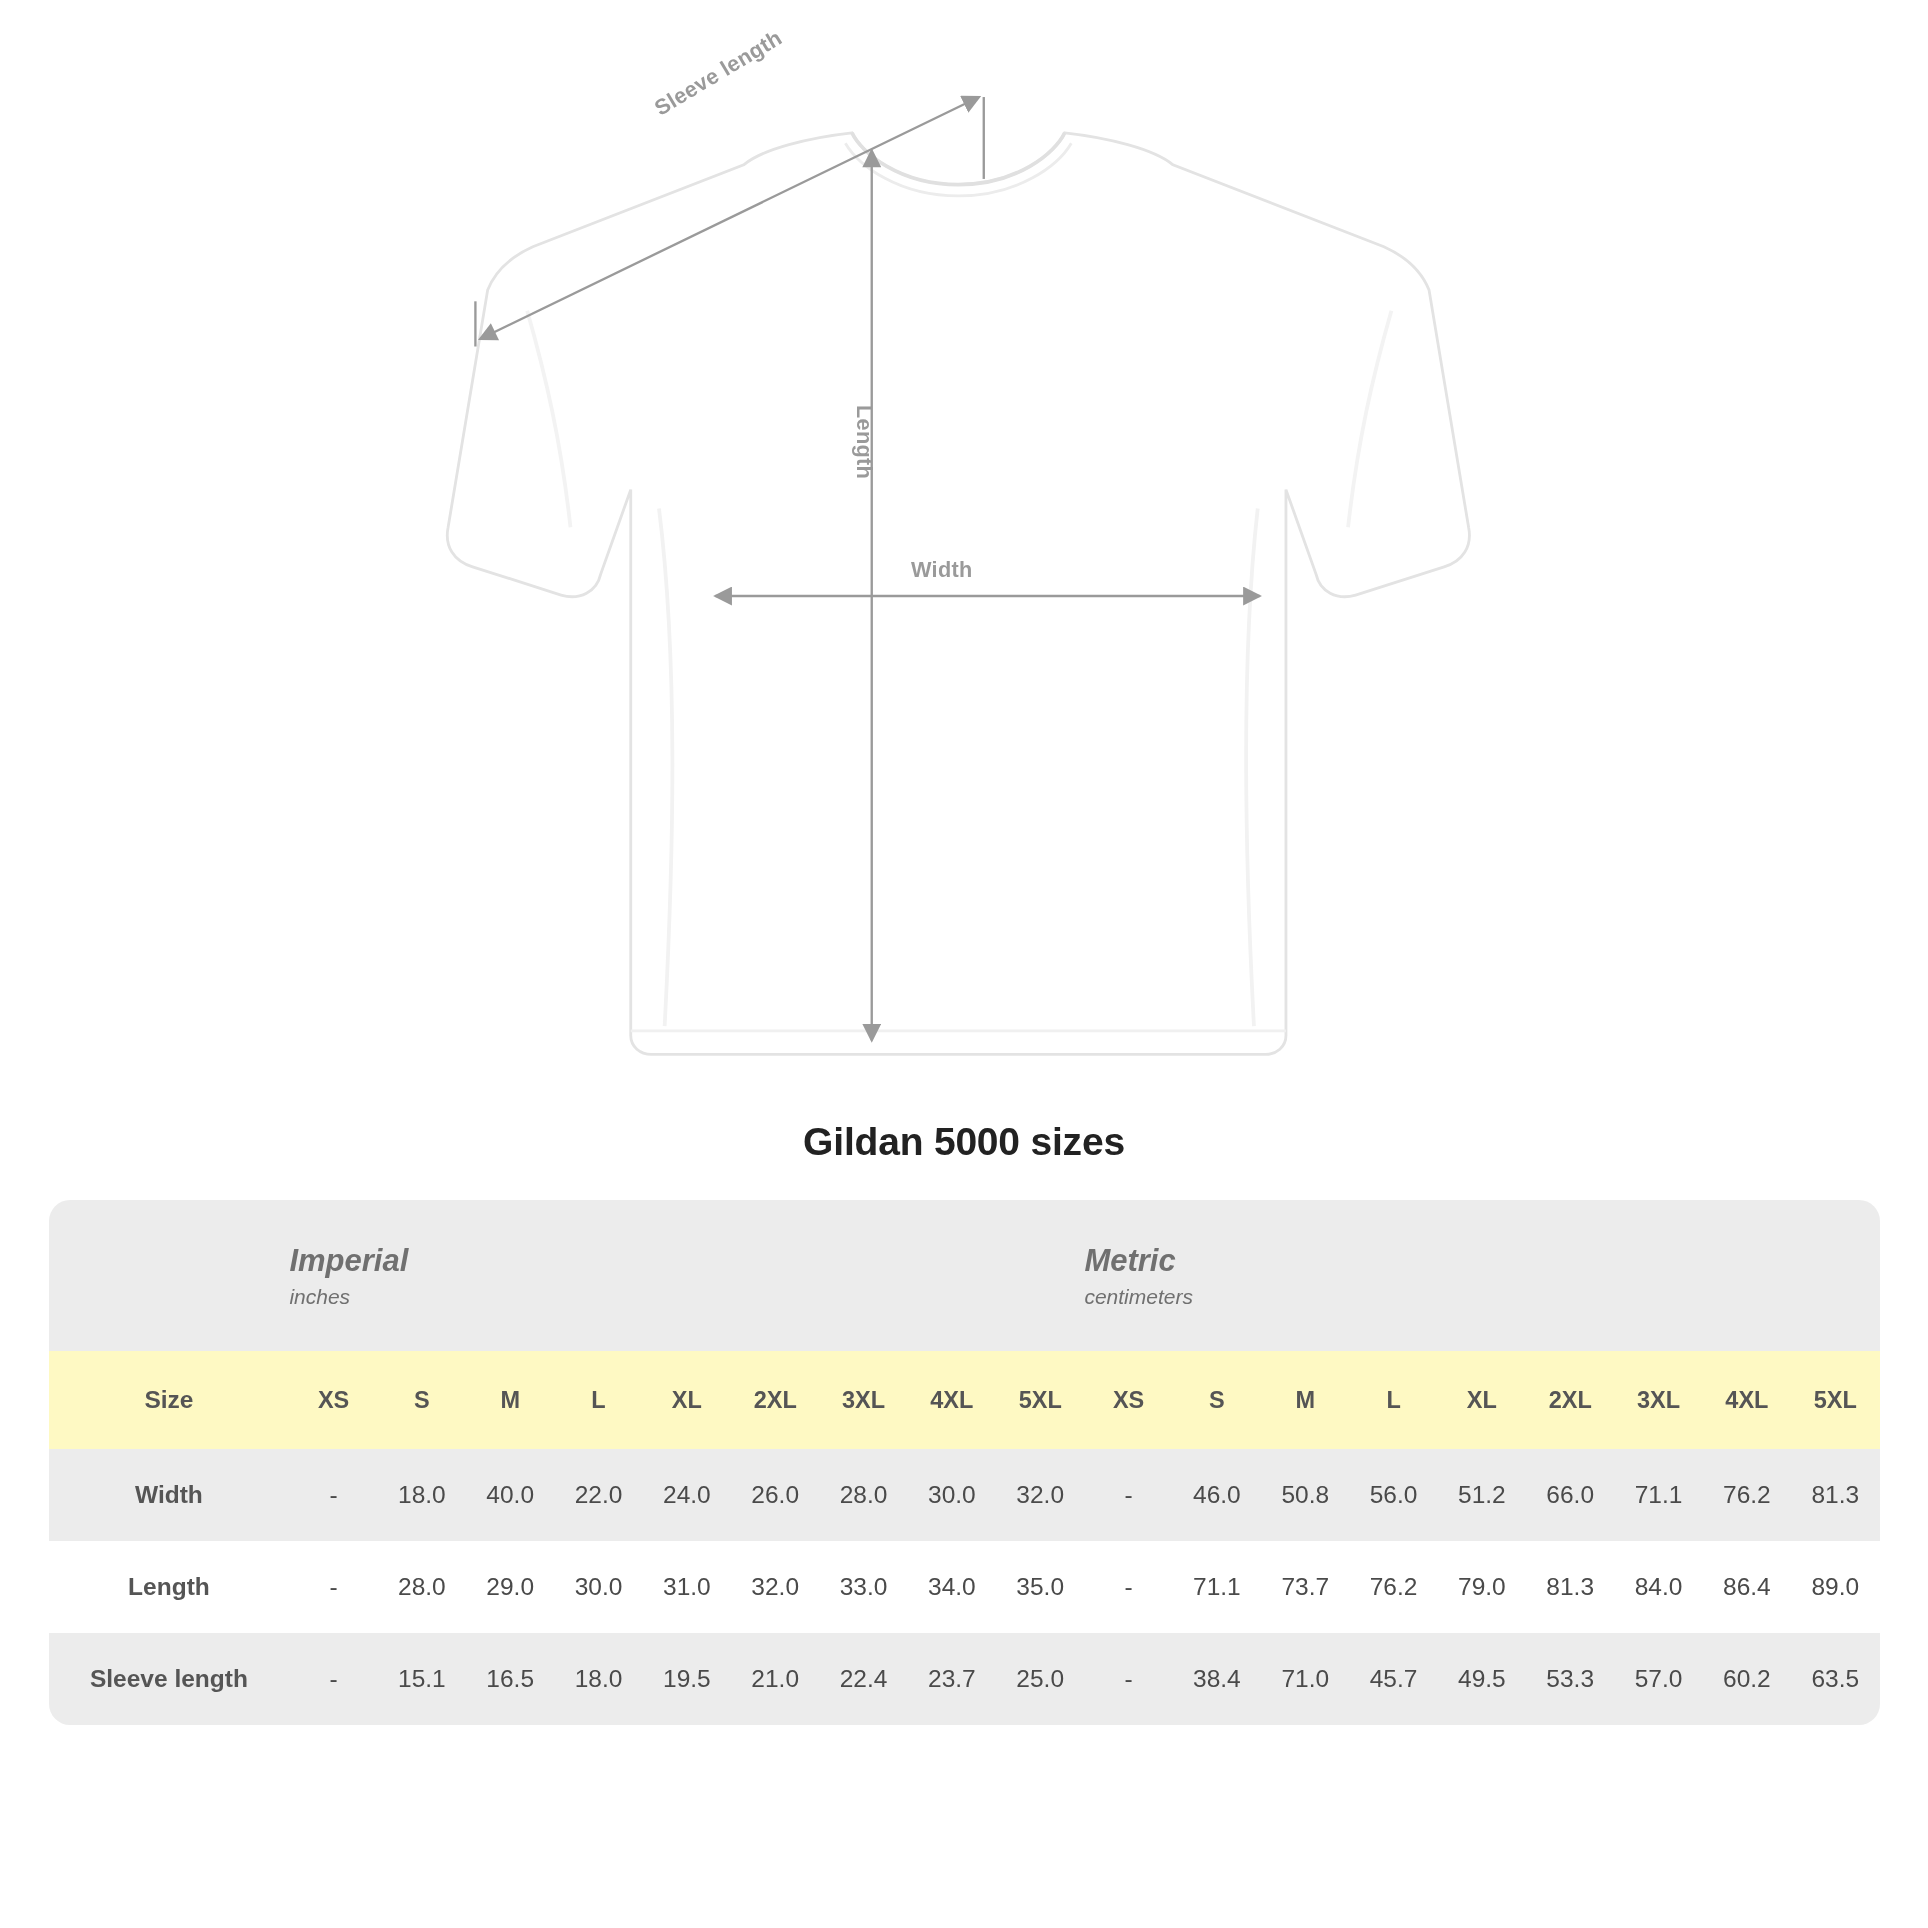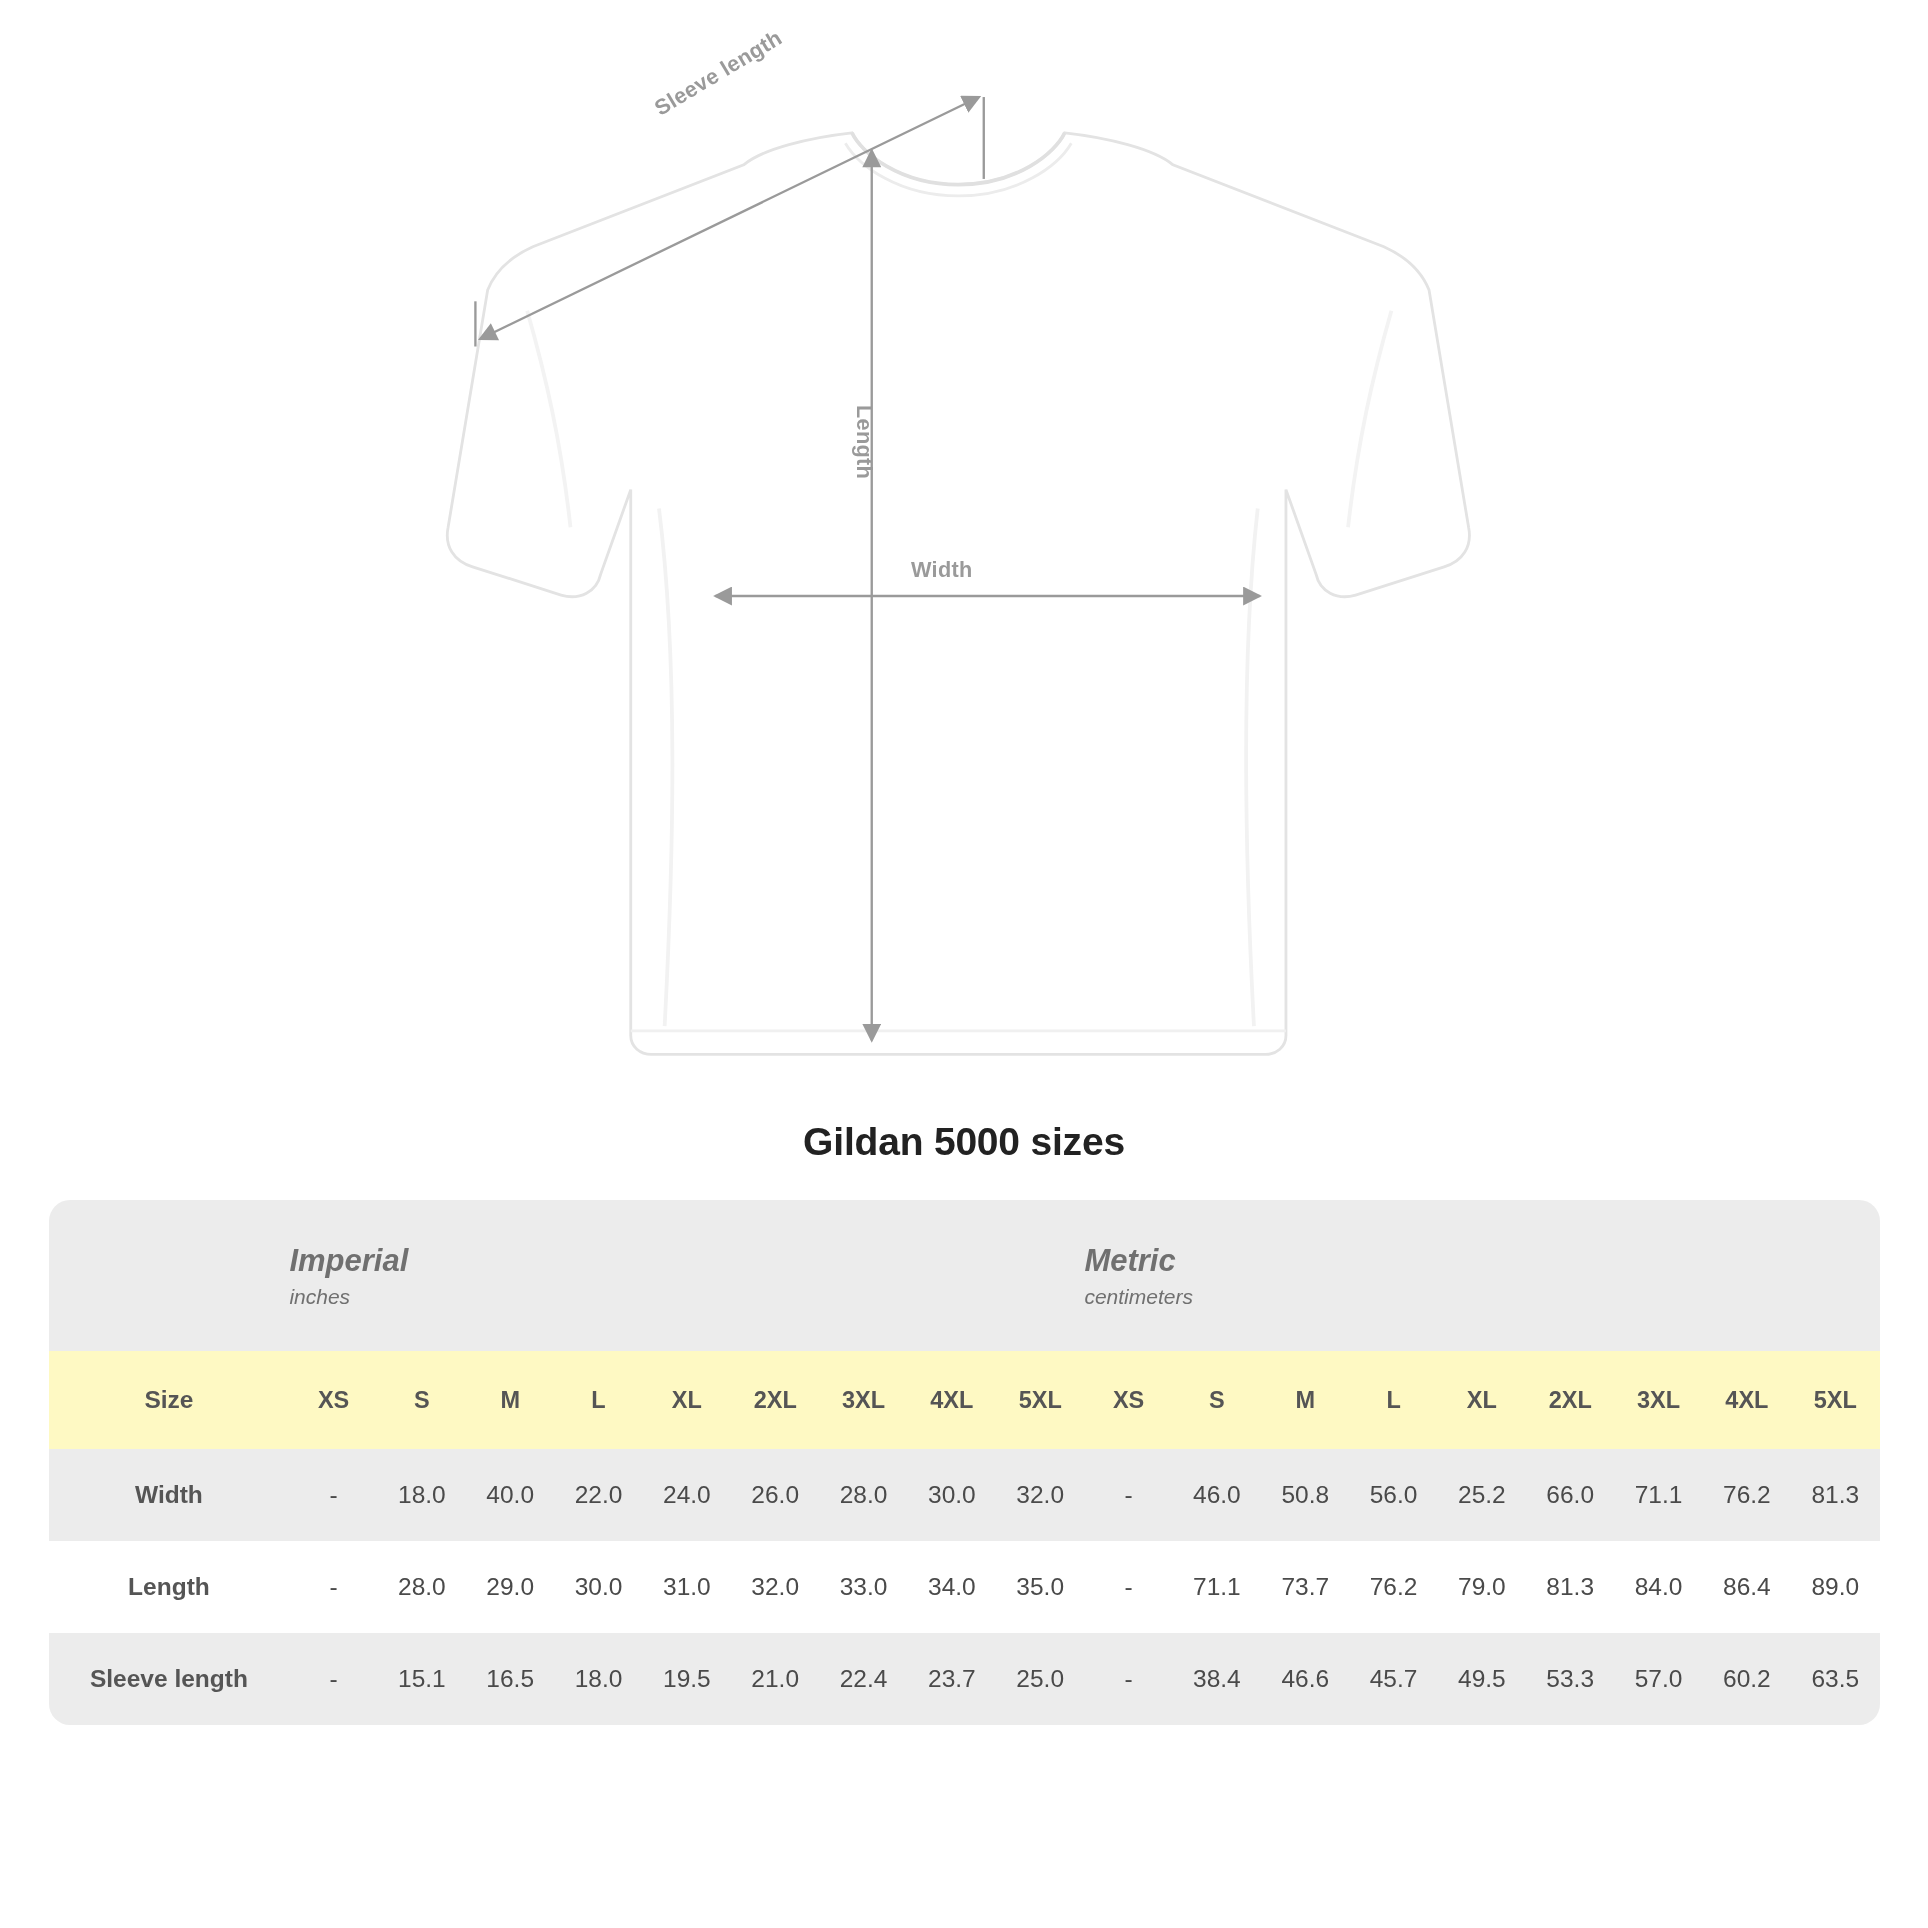--- a/index.html
+++ b/index.html
@@ -269,21 +269,21 @@
           <td>22.0</td>
           <td>24.0</td>
           <td>26.0</td>
           <td>28.0</td>
           <td>30.0</td>
           <td>32.0</td>
           <td>-</td>
           <td>46.0</td>
           <td>50.8</td>
           <td>56.0</td>
-          <td>25.2</td>
+          <td>51.2</td>
           <td>66.0</td>
           <td>71.1</td>
           <td>76.2</td>
           <td>81.3</td>
         </tr>
 
         <tr class="data-row plain">
           <td class="rowlabel">Length</td>
           <td>-</td>
           <td>28.0</td>
@@ -311,21 +311,21 @@
           <td>15.1</td>
           <td>16.5</td>
           <td>18.0</td>
           <td>19.5</td>
           <td>21.0</td>
           <td>22.4</td>
           <td>23.7</td>
           <td>25.0</td>
           <td>-</td>
           <td>38.4</td>
-          <td>46.6</td>
+          <td>71.0</td>
           <td>45.7</td>
           <td>49.5</td>
           <td>53.3</td>
           <td>57.0</td>
           <td>60.2</td>
           <td class="corner-br">63.5</td>
         </tr>
       </tbody>
     </table>
   </div>

